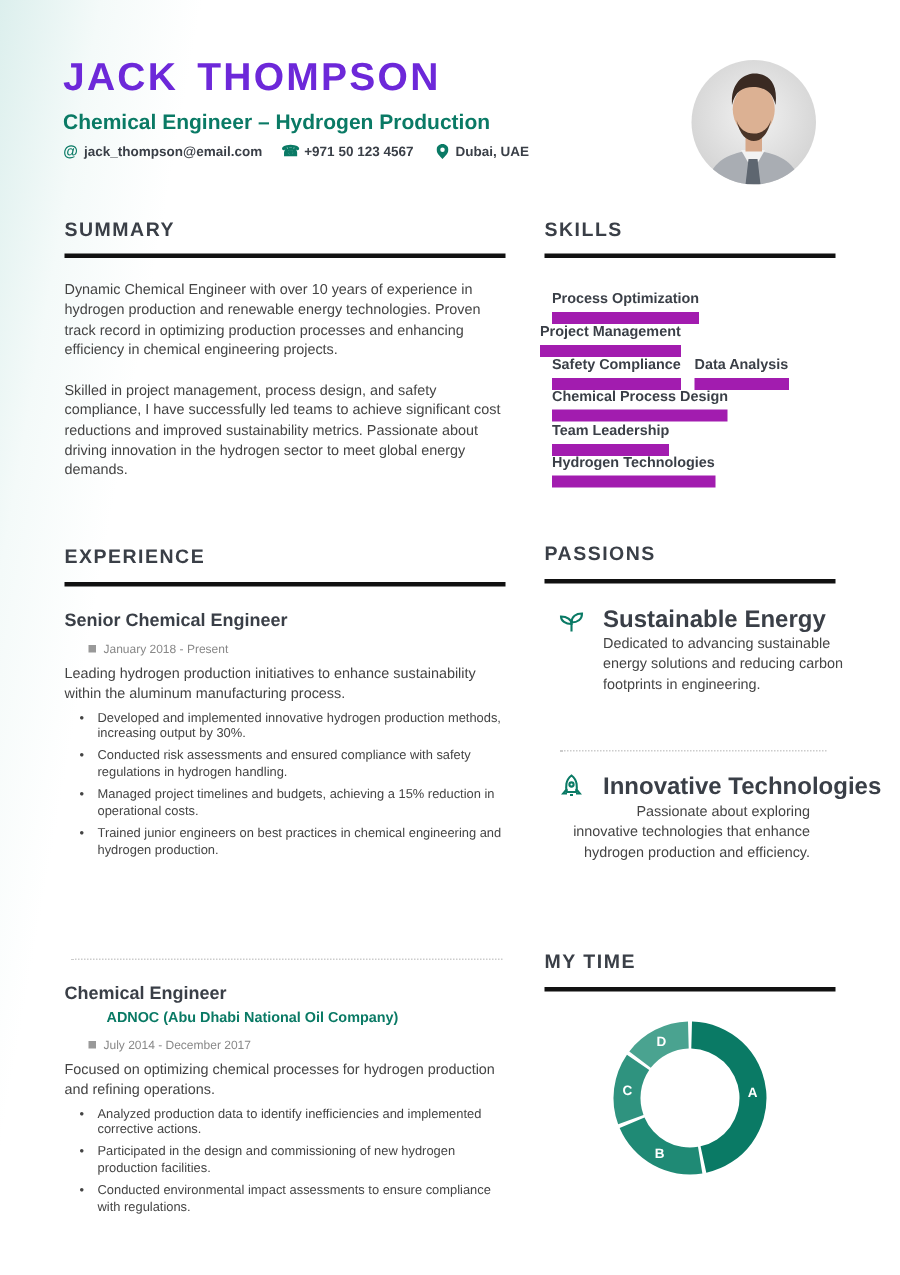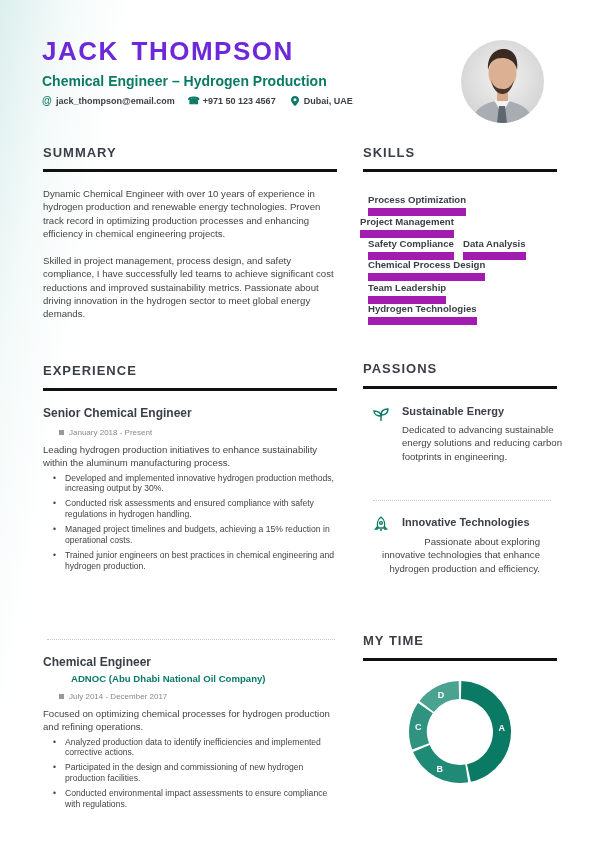--- a/index.html
+++ b/index.html
@@ -33,21 +33,21 @@
   .role { font-size: 12px; font-weight: bold; color: #3a3f47; }
   .company { font-size: 9.6px; font-weight: bold; color: #0a7a65; }
   .dates { font-size: 8px; color: #888; display: flex; align-items: center; gap: 5px; padding-left: 16px; }
   .cal { width: 5px; height: 5px; background: #999; display: inline-block; }
   ul.bullets { list-style: none; }
   ul.bullets li { position: relative; padding-left: 22px; font-size: 8.6px; line-height: 10.6px; color: #444; margin-bottom: 4.6px; }
   ul.bullets li::before { content: "•"; position: absolute; left: 10px; top: 0; color: #444; }
   .dotted { border-top: 1px dotted #ccc; height: 0; }
 
   
-  .p-title { font-size: 11px; font-weight: bold; color: #3a3f47; }
+  .p-title { font-size: 16px; font-weight: bold; color: #3a3f47; }
   .p-desc { font-size: 9.6px; line-height: 13.3px; color: #444; }
   .p-icon { color: #0a7a65; }
 </style>
 </head>
 <body>
 
 <div class="abs name">JACK THOMPSON</div>
 <div class="abs jobtitle">Chemical Engineer – Hydrogen Production</div>
 <div class="abs contacts">
   <div class="contact">

